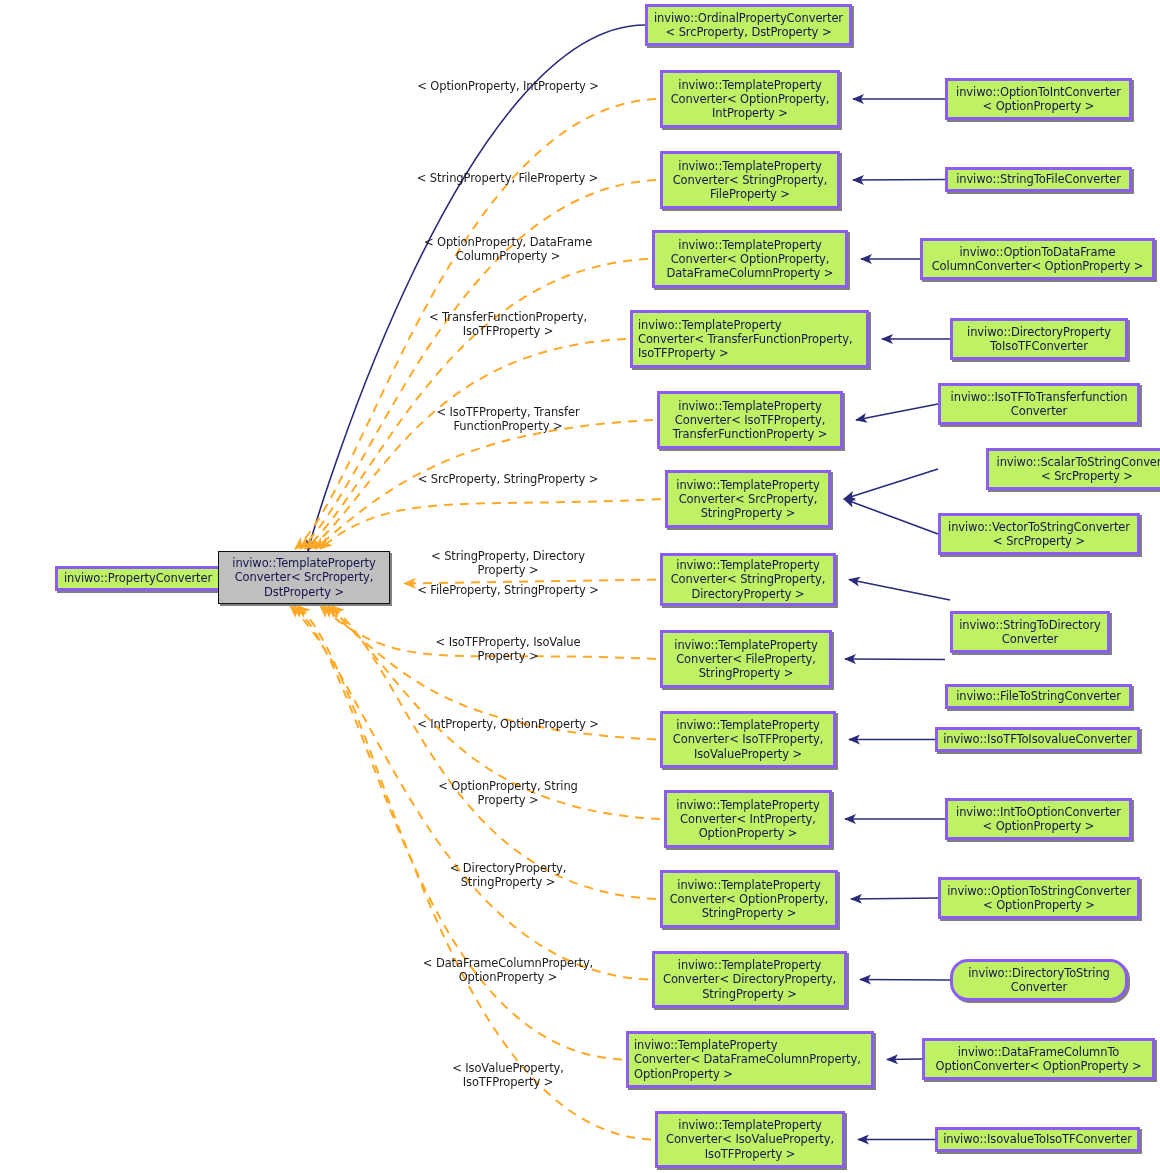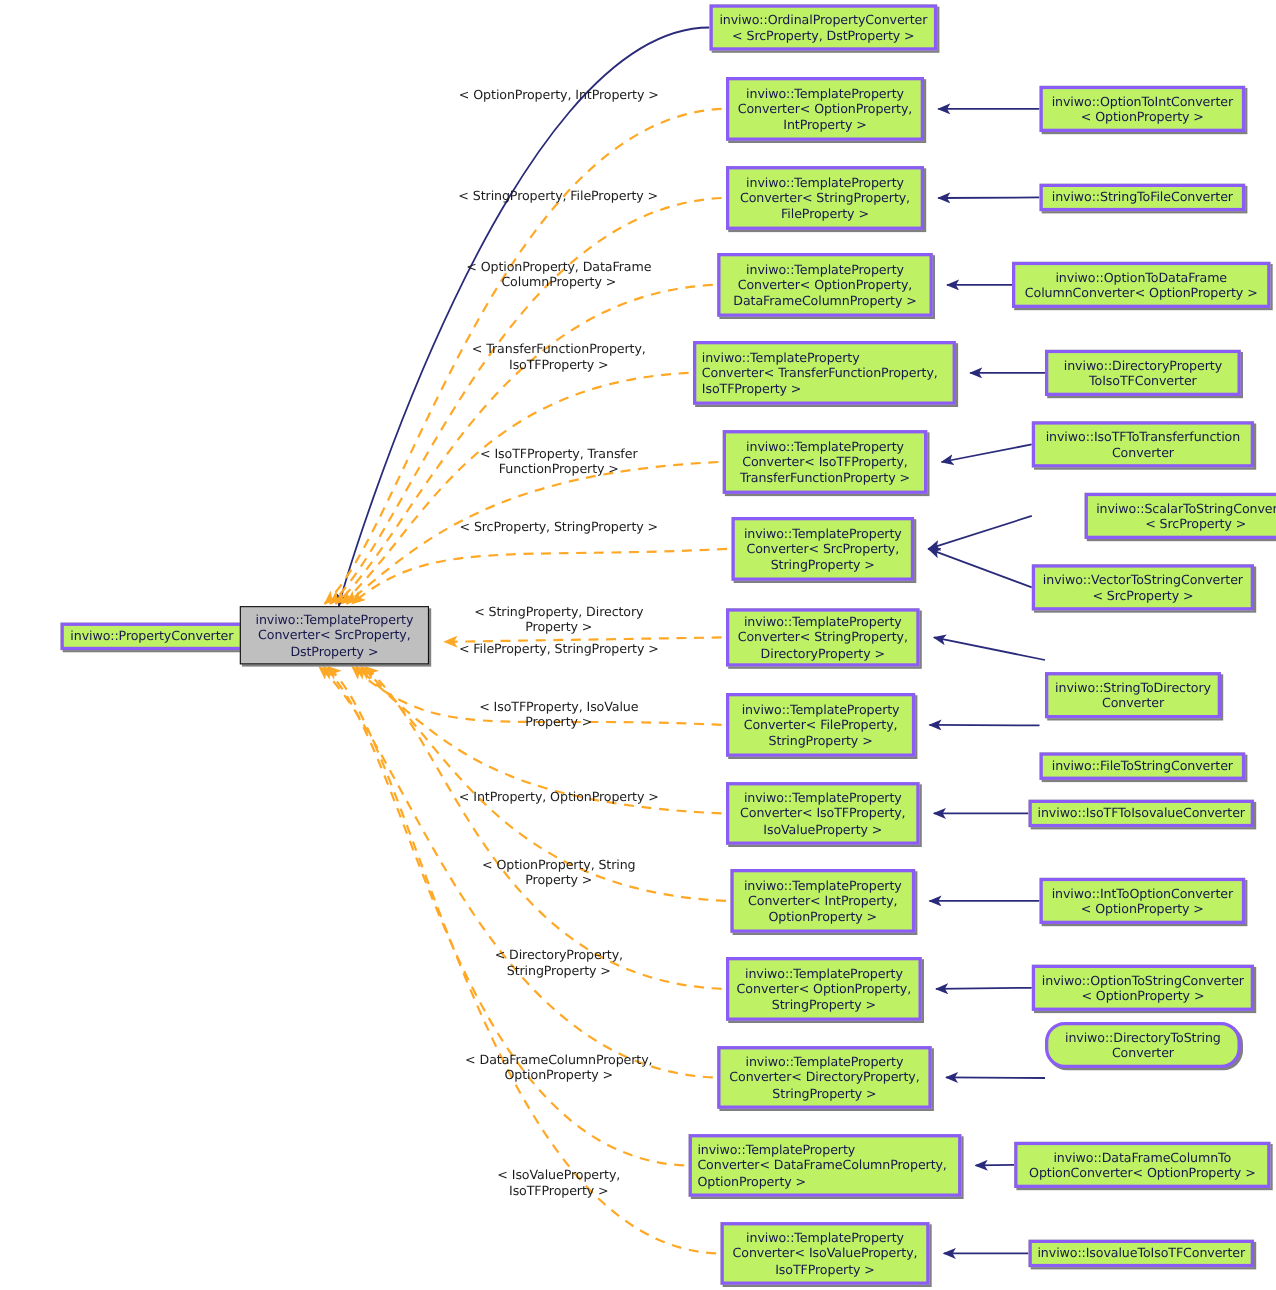--- a/index.html
+++ b/index.html
@@ -164,21 +164,21 @@
       <div class="node" style="left: 945px; top: 798px; width: 187px; height: 42px;">inviwo::IntToOptionConverter
 &lt; OptionProperty &gt;</div>
       <div class="node" style="left: 660px; top: 870px; width: 178px; height: 58px;">inviwo::TemplateProperty
 Converter&lt; OptionProperty,
 StringProperty &gt;</div>
       <div class="node" style="left: 938px; top: 877px; width: 202px; height: 42px;">inviwo::OptionToStringConverter
 &lt; OptionProperty &gt;</div>
       <div class="node" style="left: 652px; top: 951px; width: 195px; height: 57px;">inviwo::TemplateProperty
 Converter&lt; DirectoryProperty,
 StringProperty &gt;</div>
-      <div class="node" style="left: 950px; top: 929px; width: 178px; height: 42px; border-radius: 18px;">inviwo::DirectoryToString
+      <div class="node" style="left: 950px; top: 959px; width: 178px; height: 42px; border-radius: 18px;">inviwo::DirectoryToString
 Converter</div>
       <div class="node leftalign" style="left: 626px; top: 1031px; width: 248px; height: 57px;">inviwo::TemplateProperty
 Converter&lt; DataFrameColumnProperty,
 OptionProperty &gt;</div>
       <div class="node" style="left: 922px; top: 1038px; width: 233px; height: 42px;">inviwo::DataFrameColumnTo
 OptionConverter&lt; OptionProperty &gt;</div>
       <div class="node" style="left: 655px; top: 1111px; width: 190px; height: 57px;">inviwo::TemplateProperty
 Converter&lt; IsoValueProperty,
 IsoTFProperty &gt;</div>
       <div class="node" style="left: 935px; top: 1127px; width: 205px; height: 25px;">inviwo::IsovalueToIsoTFConverter</div>

